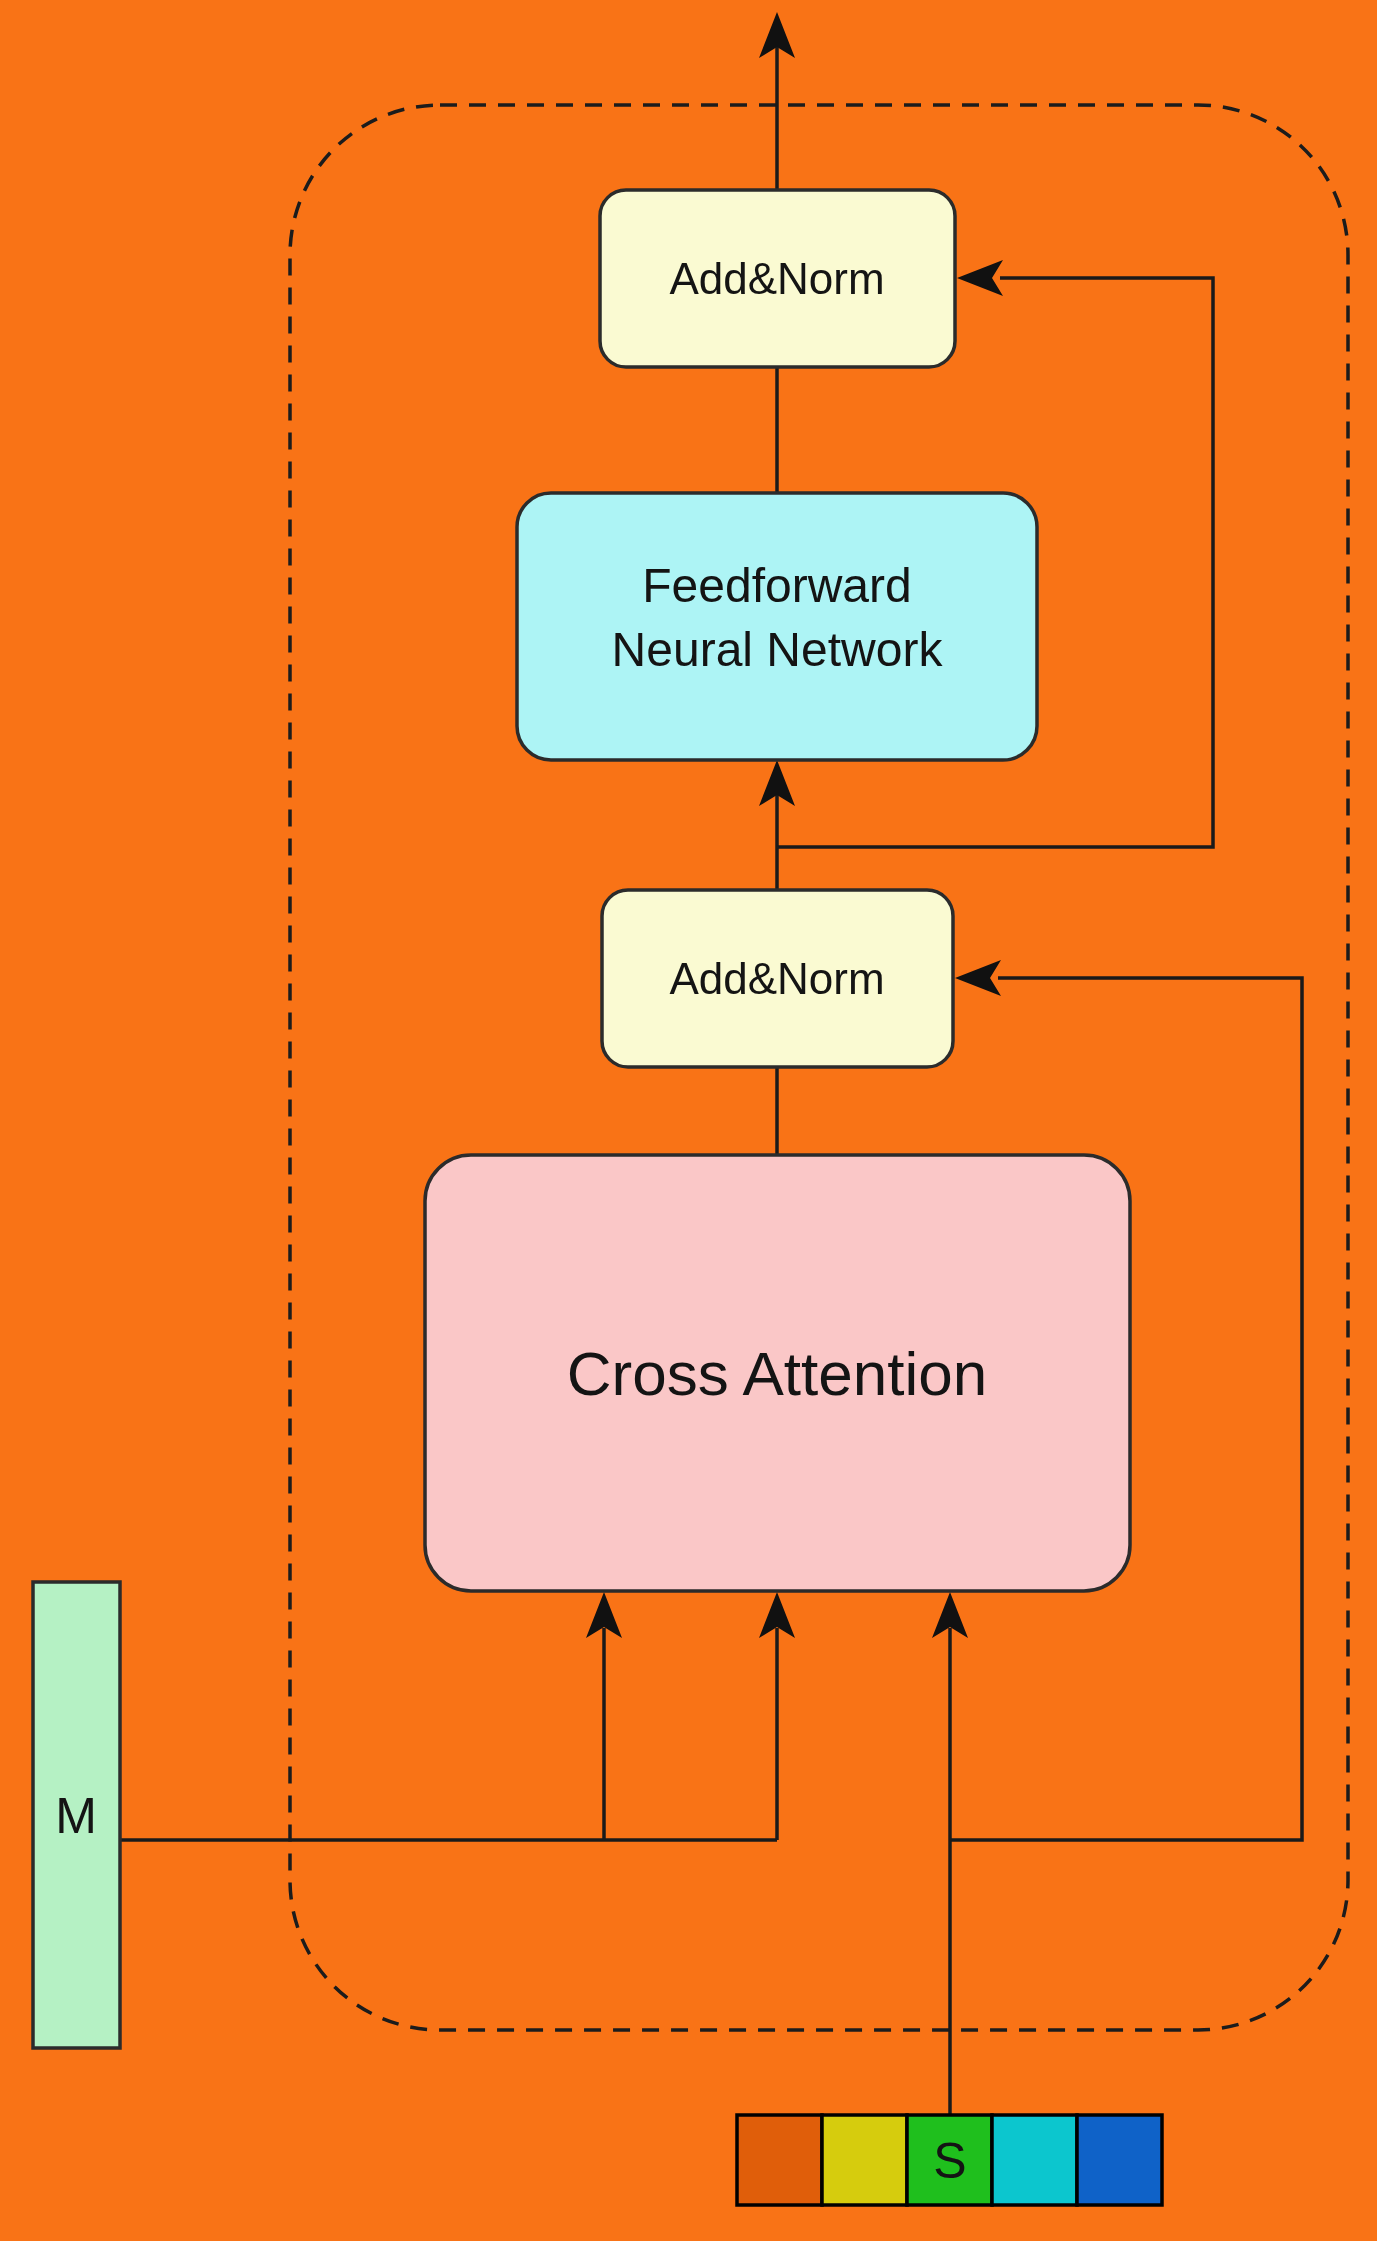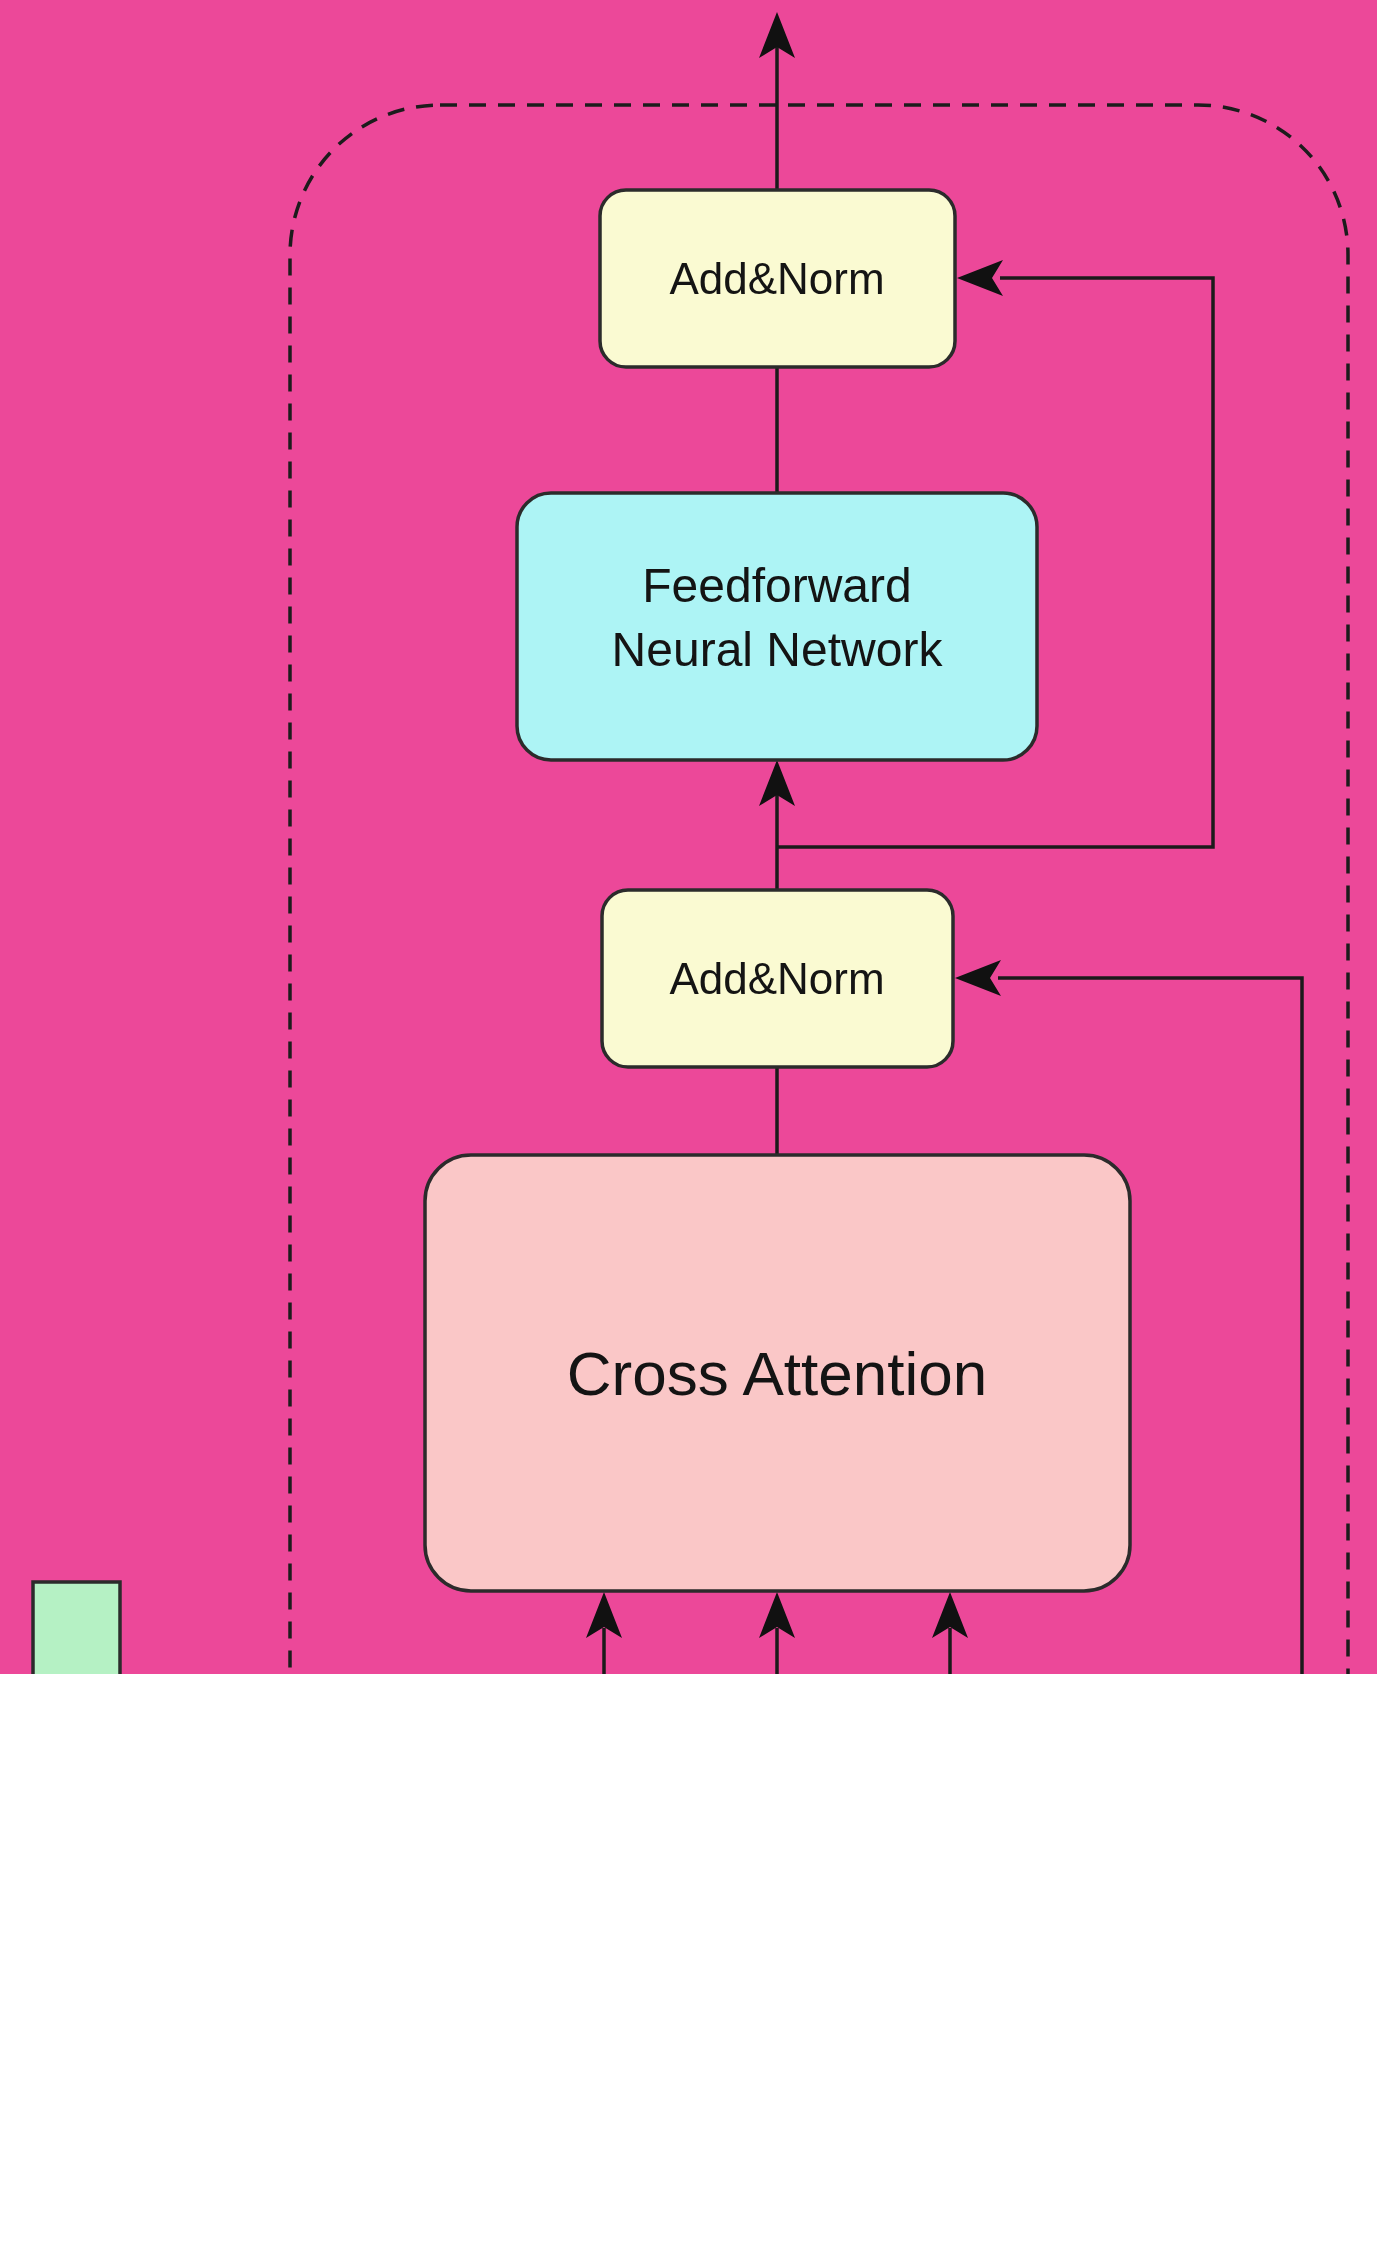--- a/index.html
+++ b/index.html
@@ -2,23 +2,23 @@
 <html><head>
 <meta charset="utf-8">
 <style>
   html, body {
     margin: 0;
     padding: 0;
     background: #ffffff;
   }
   .stage {
     width: 1377px;
-    height: 1674px;
+    height: 2241px;
     position: relative;
-    background: #ec4899;
+    background: #f97316;
     font-family: "Liberation Sans", sans-serif;
   }
   svg { display: block; }
   .boundary {
     fill: none;
     stroke: #1c1c1c;
     stroke-width: 3.5;
     stroke-dasharray: 17 12;
   }
   .line {

